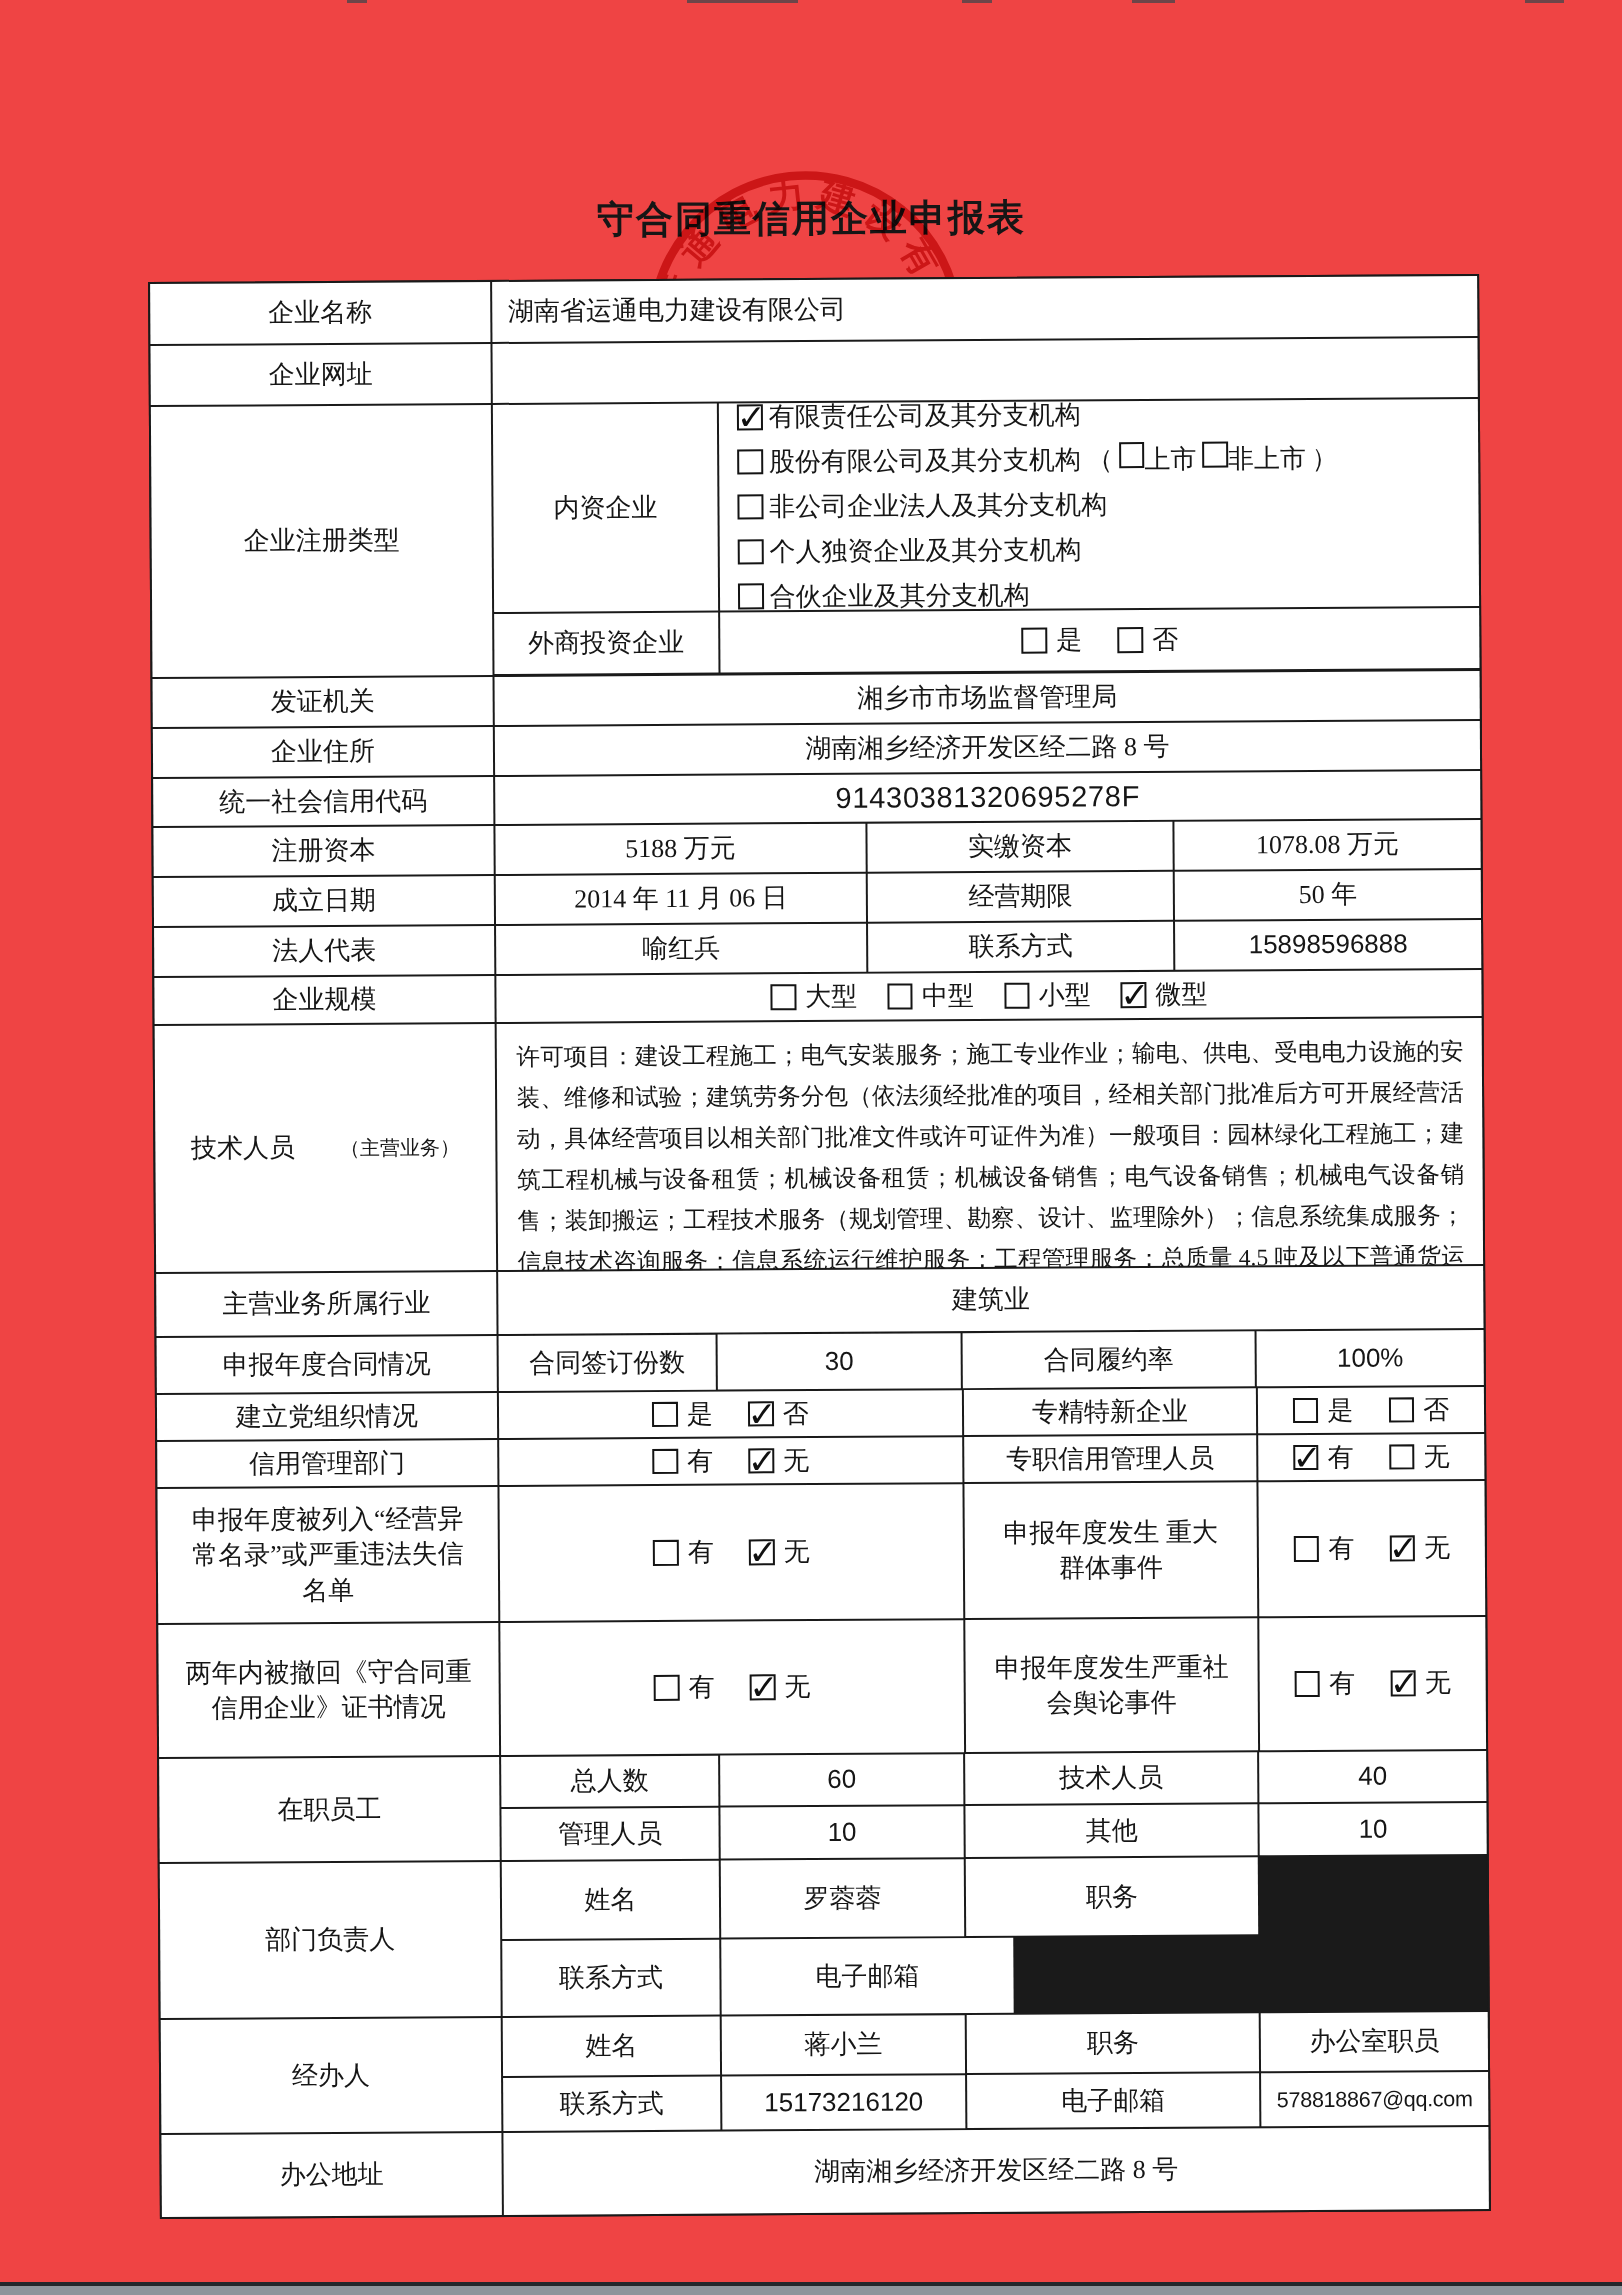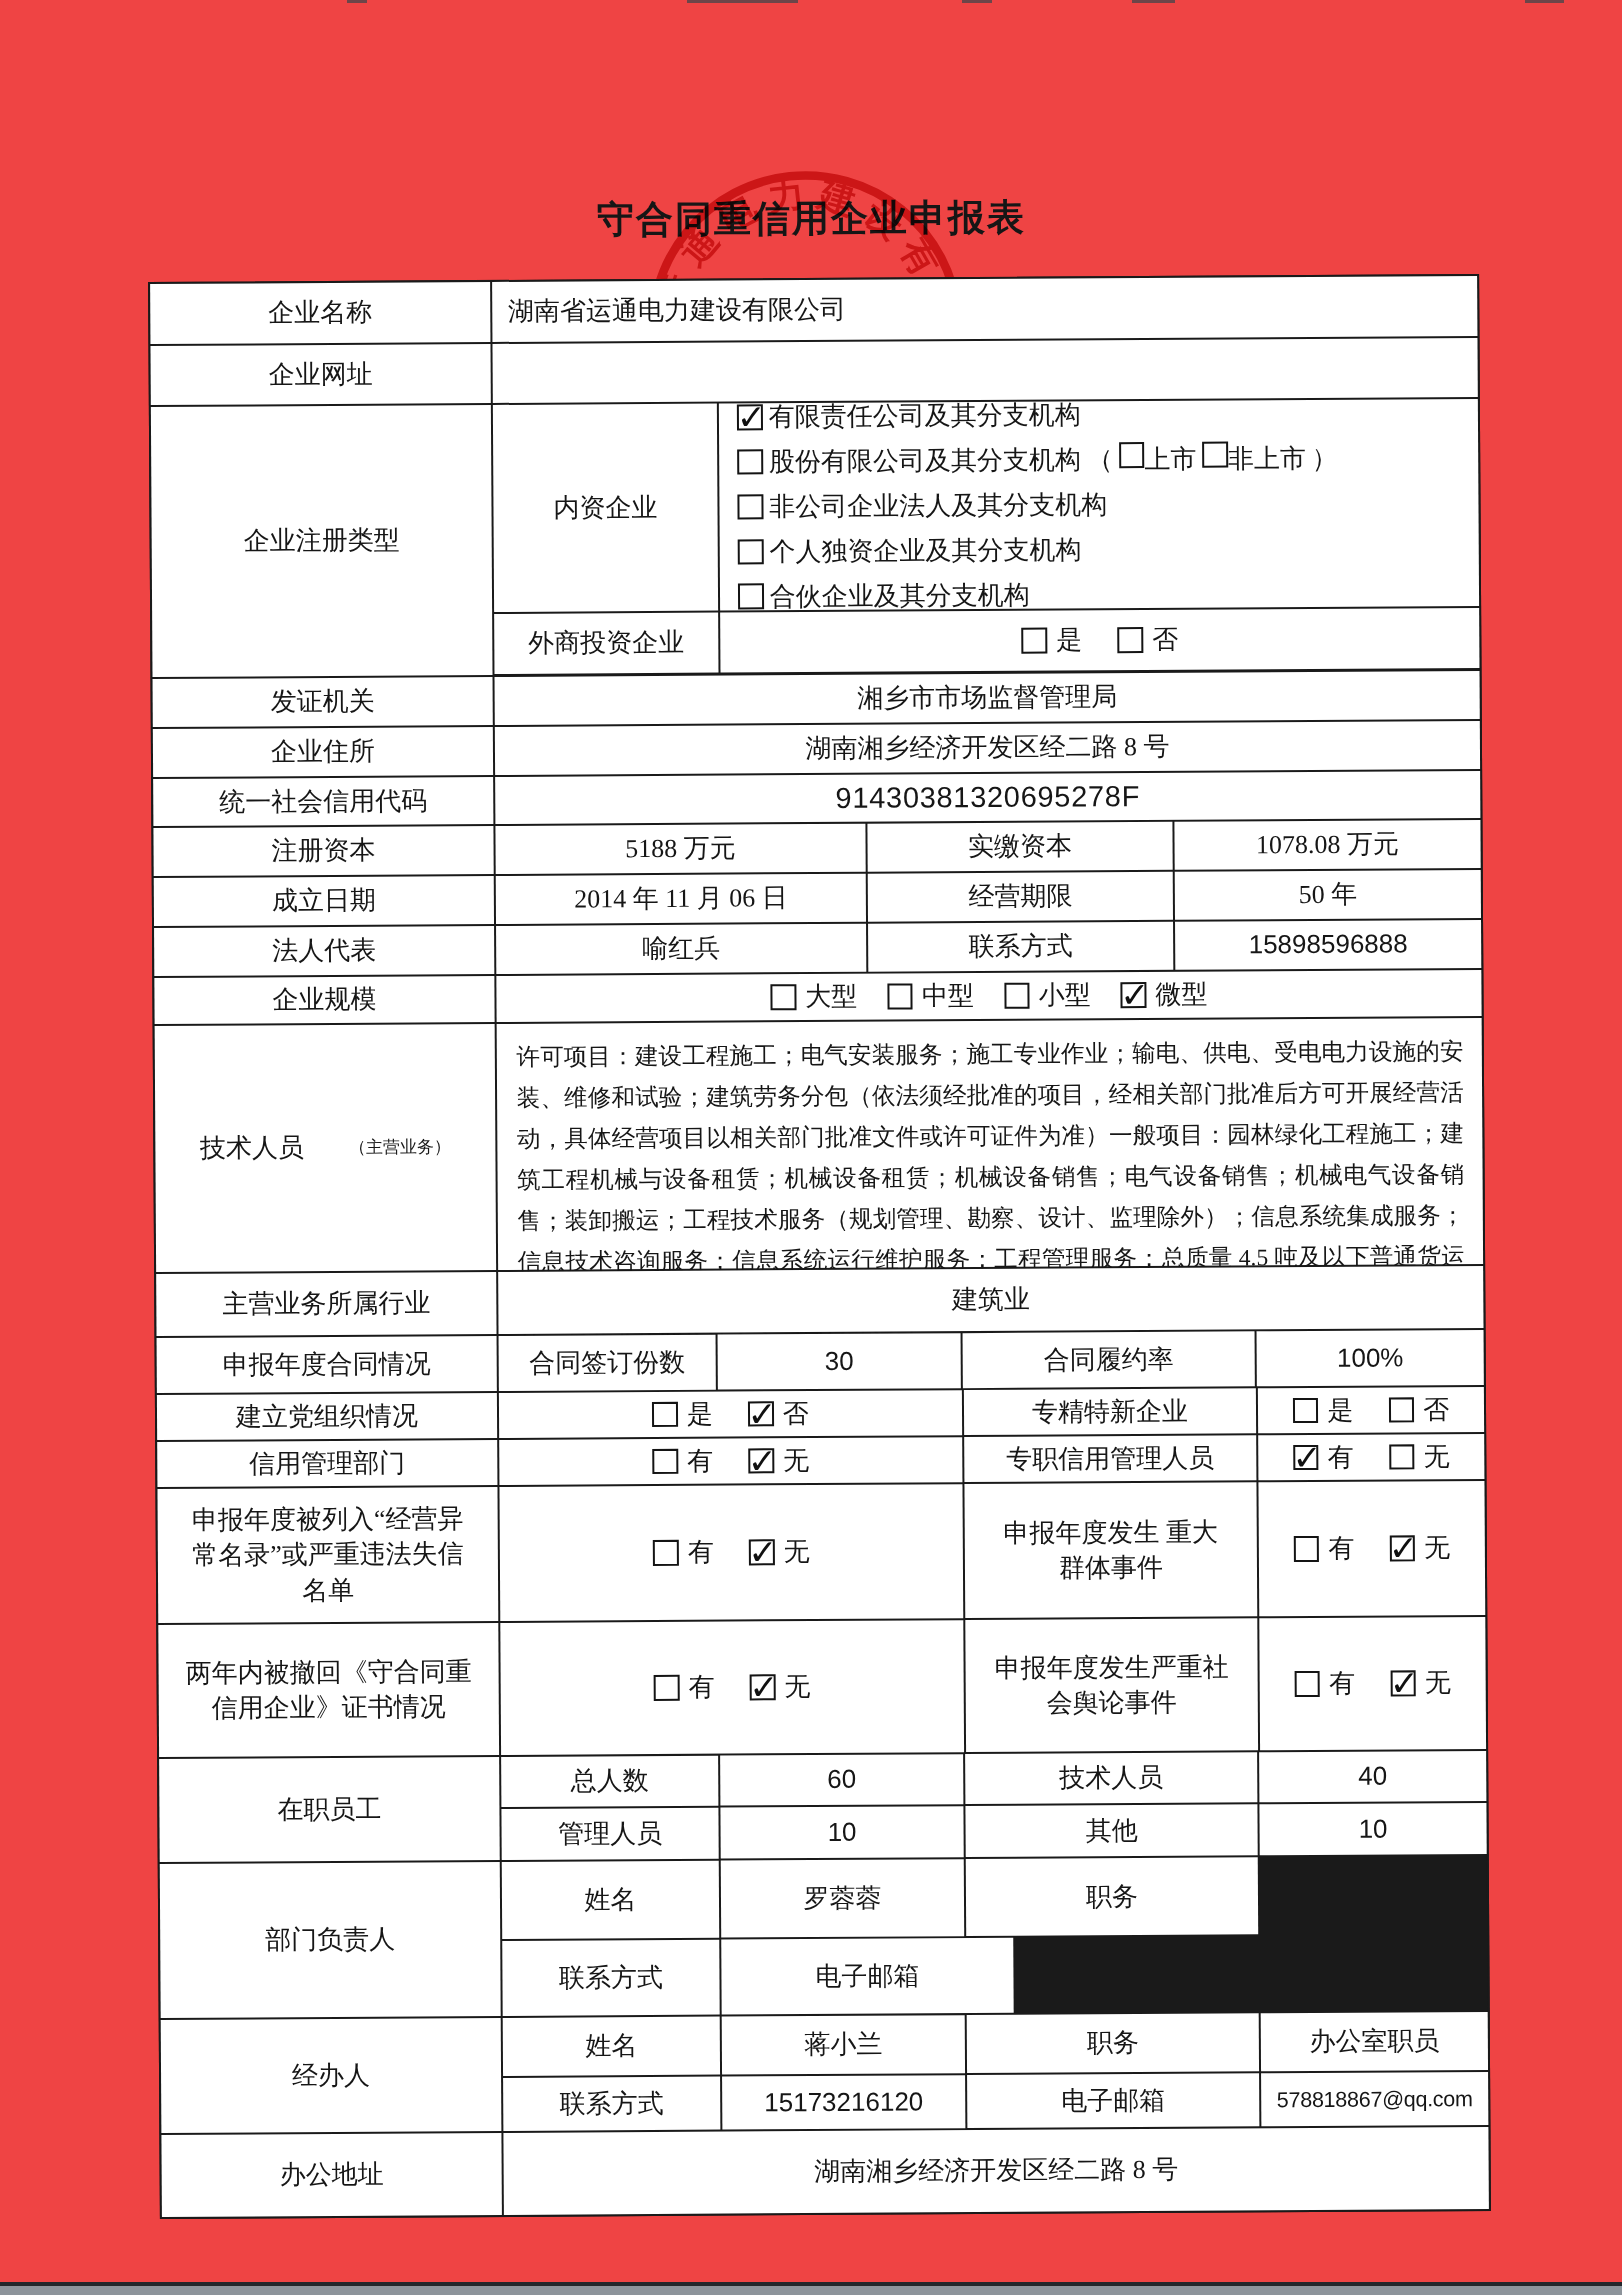--- a/index.html
+++ b/index.html
@@ -25,21 +25,21 @@
   .lab{flex:0 0 340px;}
   .f1{flex:1;}
   .w-b1{flex:0 0 224px;}
   .w3a{flex:0 0 370px;} .w3b{flex:0 0 305px;}
   .w4a{flex:0 0 217px;} .w4b{flex:0 0 243px;} .w4c{flex:0 0 292px;}
   .w5a{flex:0 0 463px;} .w5b{flex:0 0 292px;}
   .left{justify-content:flex-start;text-align:left;padding-left:15.7px;}
   .num{font-family:"Liberation Sans","DejaVu Sans",sans-serif;}
   .code{font-size:29px;letter-spacing:0.7px;}
   .email{font-size:21.6px;letter-spacing:-0.3px;}
-  .sub{font-size:17px;margin-left:45px;}
+  .sub{font-size:20px;margin-left:45px;}
   .wrapbox{display:inline-block;}
   
   .cb{position:relative;display:inline-block;width:21.6px;height:21.6px;border:2.6px solid #141414;
       flex:none;background:#fff;}
   .cb.checked::after{content:"\2713";position:absolute;left:-2.6px;top:-11.8px;font-size:35px;
       font-weight:700;color:#101010;font-family:"DejaVu Sans",sans-serif;}
   .opt{display:flex;align-items:center;gap:5.9px;white-space:nowrap;}
   .pair{display:flex;align-items:center;justify-content:center;gap:35px;}
   .pair .opt{gap:9.2px;}
   .optcol{flex-direction:column;align-items:flex-start;justify-content:center;

